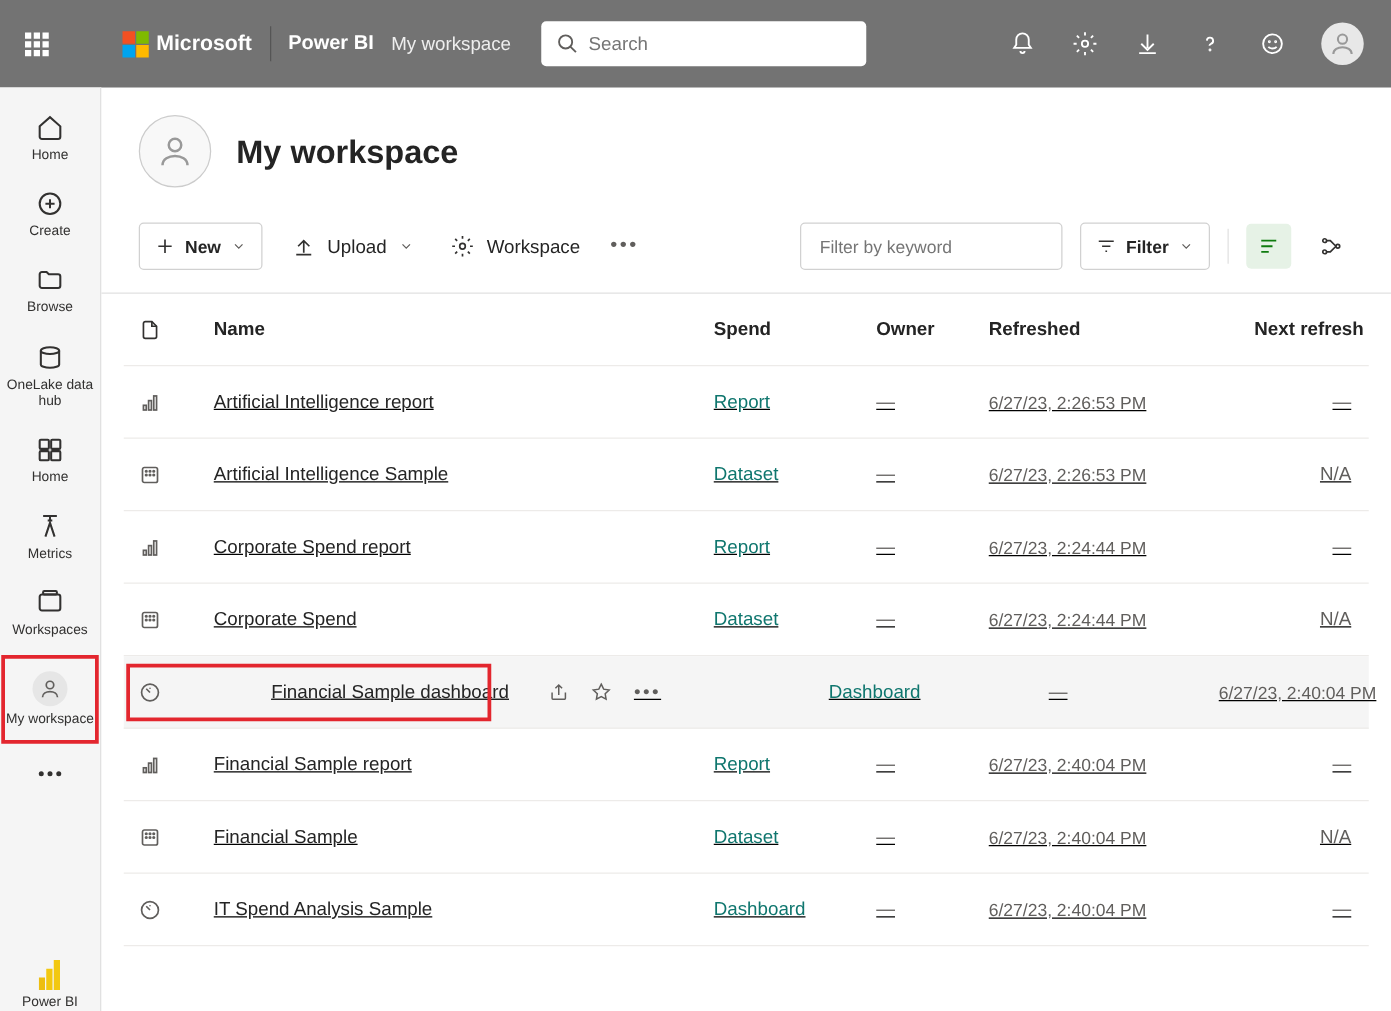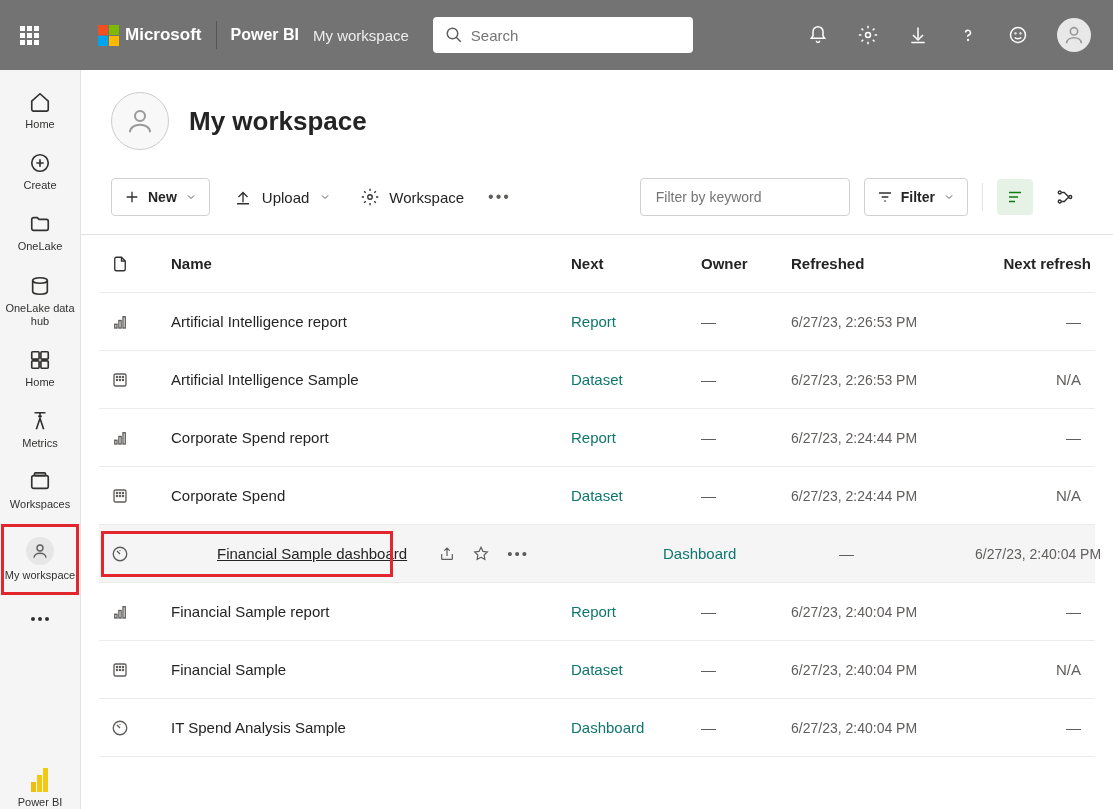--- a/index.html
+++ b/index.html
@@ -46,21 +46,21 @@
 .filter-input { width: 210px; height: 38px; border: 1px solid #d1d1d1; border-radius: 4px; display: flex; align-items: center; padding: 0 12px; gap: 8px; justify-content: flex-end; }
 .filter-input input { border: none; outline: none; font-size: 14px; flex: 1; }
 .vsep { width: 1px; height: 28px; background: #e1e1e1; }
 .view-btn { width: 36px; height: 36px; border-radius: 4px; display: flex; align-items: center; justify-content: center; cursor: pointer; }
 .view-btn.active { background: #e6f2e6; }
 
 .table { padding: 0 18px; }
 .thead, .trow { display: grid; grid-template-columns: 60px 400px 130px 90px 170px 130px; align-items: center; height: 58px; border-bottom: 1px solid #edebe9; padding: 0 12px; }
 .thead { font-weight: 700; font-size: 15px; color: #242424; }
 .thead .col-next { text-align: right; }
-.trow { font-size: 15px; }
+.trow { font-size: 15px; text-decoration: underline; }
 .trow.highlighted { background: #f5f5f5; gap: 46px; }
 .trow .namecell { display: flex; align-items: center; gap: 14px; }
 .trow .actions { display: flex; gap: 18px; align-items: center; margin-left: 18px; color: #605e5c; }
 .name-text { color: #242424; }
 .name-text.underlined { text-decoration: underline; }
 .type-cell { color: #0f766e; }
 .owner-cell { color: #605e5c; }
 .date-cell { color: #605e5c; font-size: 14px; }
 .next-cell { color: #605e5c; text-align: right; padding-right: 10px; }
 .redbox { position: absolute; border: 3px solid #e3262e; pointer-events: none; }
@@ -163,21 +163,21 @@
           </svg>
         </div>
       <span>Create</span>
     </div>
     <div class="nav-item">
       <div class="nav-icon">
           <svg width="22" height="22" viewBox="0 0 24 24" fill="none" stroke="#323130" stroke-width="1.8">
             <path d="M3 7a2 2 0 0 1 2-2h4l2 2h8a2 2 0 0 1 2 2v8a2 2 0 0 1-2 2H5a2 2 0 0 1-2-2z"></path>
           </svg>
         </div>
-      <span>OneLake</span>
+      <span>Browse</span>
     </div>
     <div class="nav-item">
       <div class="nav-icon">
           <svg width="22" height="22" viewBox="0 0 24 24" fill="none" stroke="#323130" stroke-width="1.8">
             <ellipse cx="12" cy="6" rx="8" ry="3"></ellipse>
             <path d="M4 6v12c0 1.7 3.6 3 8 3s8-1.3 8-3V6"></path>
           </svg>
         </div>
       <span>OneLake data hub</span>
     </div>
@@ -314,21 +314,21 @@
 
     <div class="table">
       <div class="thead">
         <div>
             <svg width="18" height="18" viewBox="0 0 24 24" fill="none" stroke="#323130" stroke-width="1.8">
               <path d="M14 3H7a2 2 0 0 0-2 2v14a2 2 0 0 0 2 2h10a2 2 0 0 0 2-2V8z"></path>
               <path d="M14 3v5h5"></path>
             </svg>
           </div>
         <div>Name</div>
-        <div>Next</div>
+        <div>Spend</div>
         <div>Owner</div>
         <div>Refreshed</div>
         <div class="col-next">Next refresh</div>
       </div>
       <div id="tbody">
           <div class="row-container">
             <div class="trow">
               <div>
                 <svg width="18" height="18" viewBox="0 0 24 24" fill="none" stroke="#605e5c" stroke-width="1.8">
                   <rect x="5" y="15" width="3" height="5"></rect>

